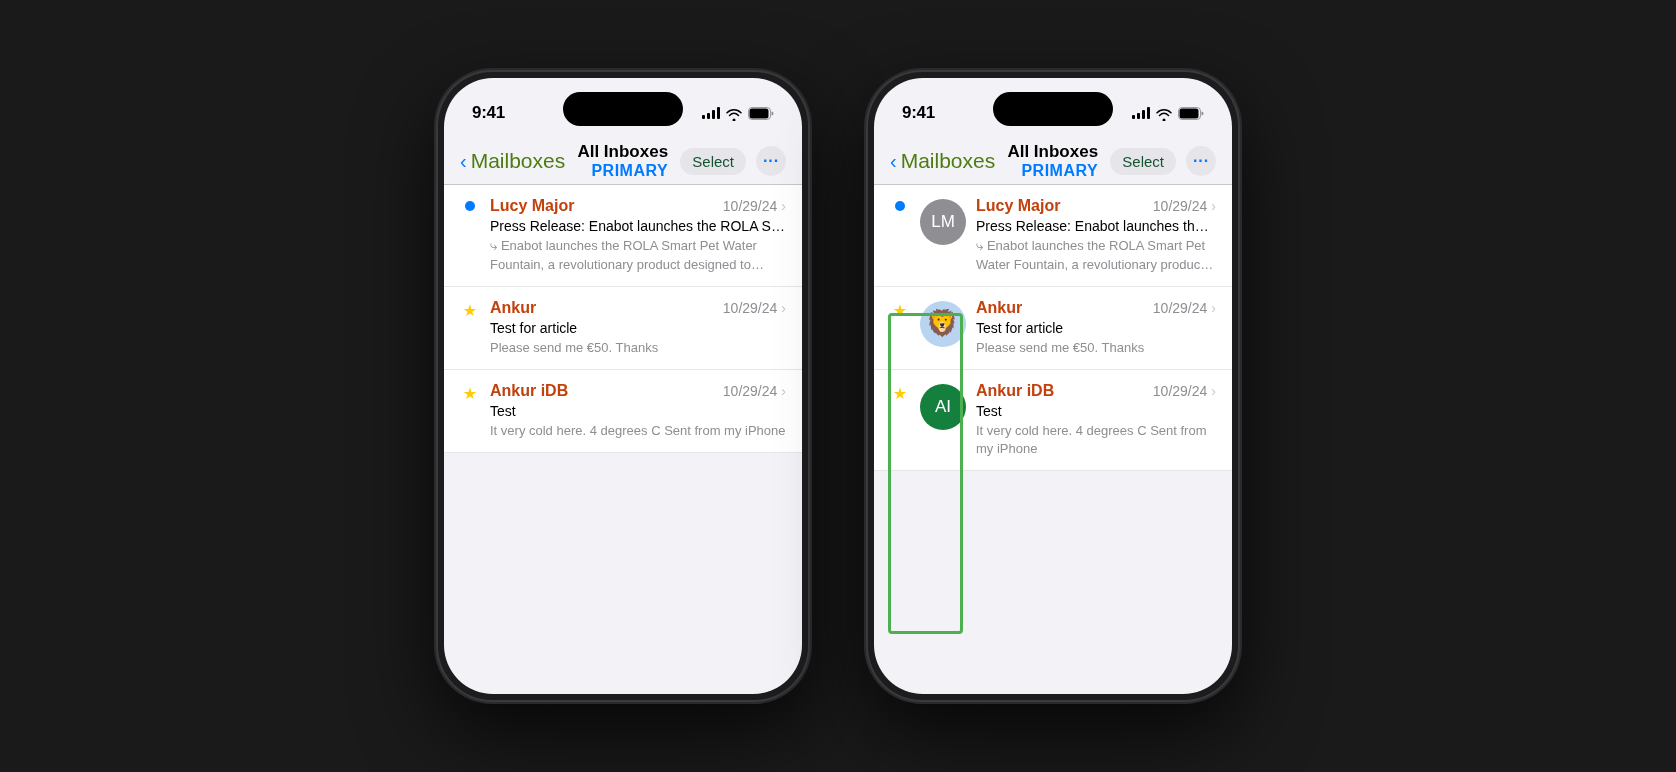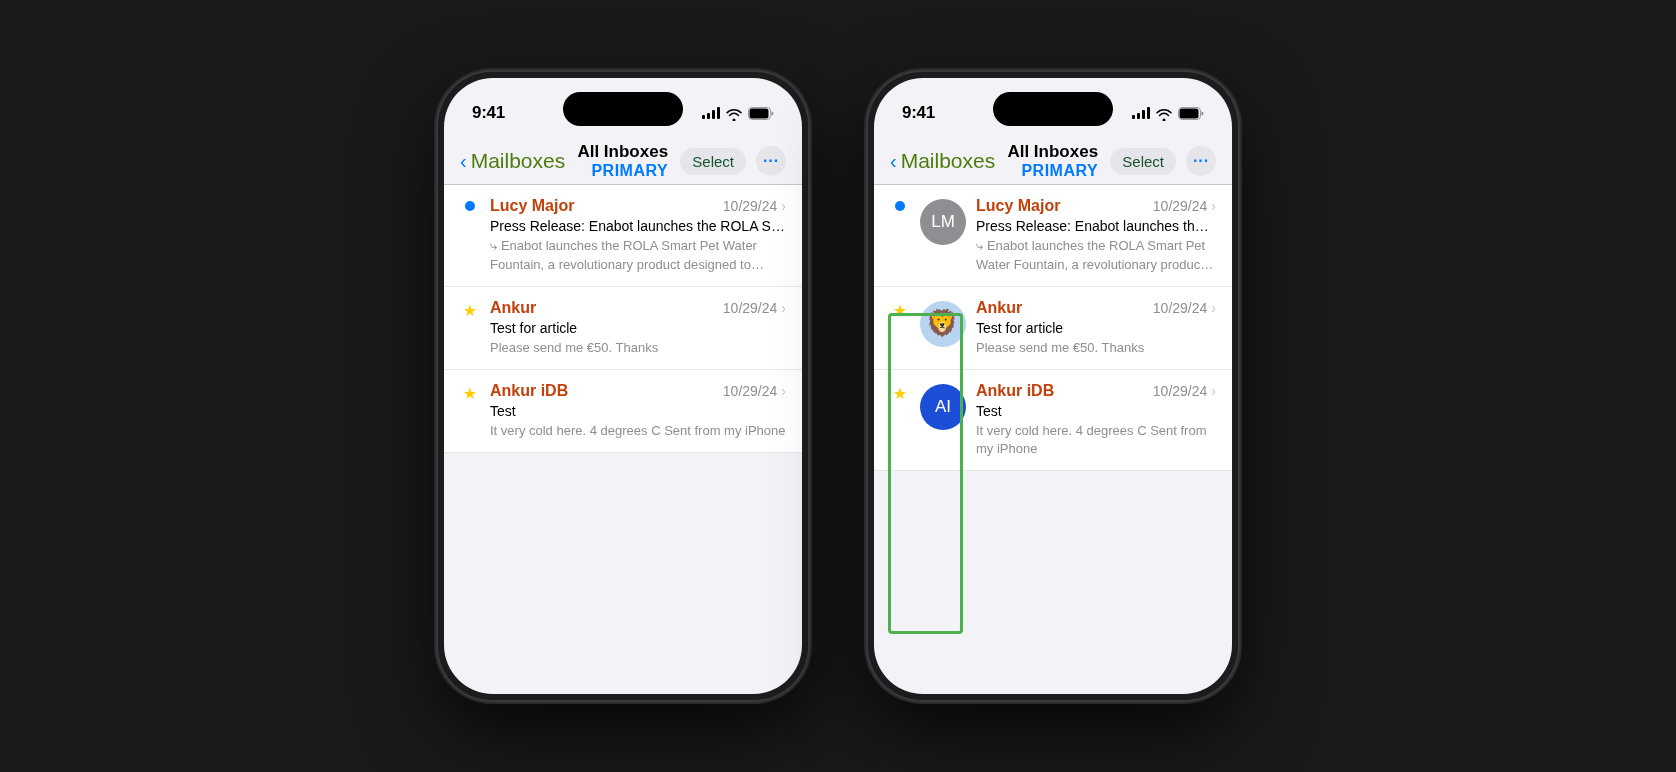--- a/index.html
+++ b/index.html
@@ -246,21 +246,21 @@
       font-weight: 400;
       color: #fff;
       margin-top: 2px;
     }
 
     .avatar-lm { background: #8e8e93; }
     .avatar-lion {
       background: #b8d4f0;
       font-size: 26px;
     }
-    .avatar-ai { background: #1d4ed8; }
+    .avatar-ai { background: #15803d; }
 
     .email-content {
       flex: 1;
       min-width: 0;
     }
 
     .email-header {
       display: flex;
       justify-content: space-between;
       align-items: baseline;

